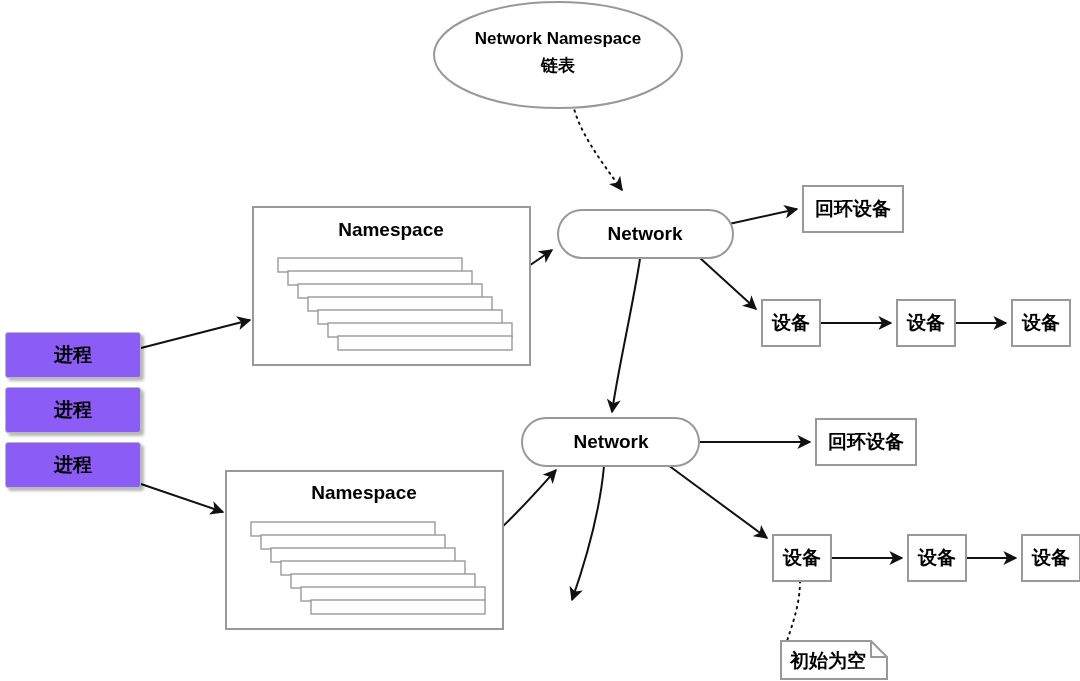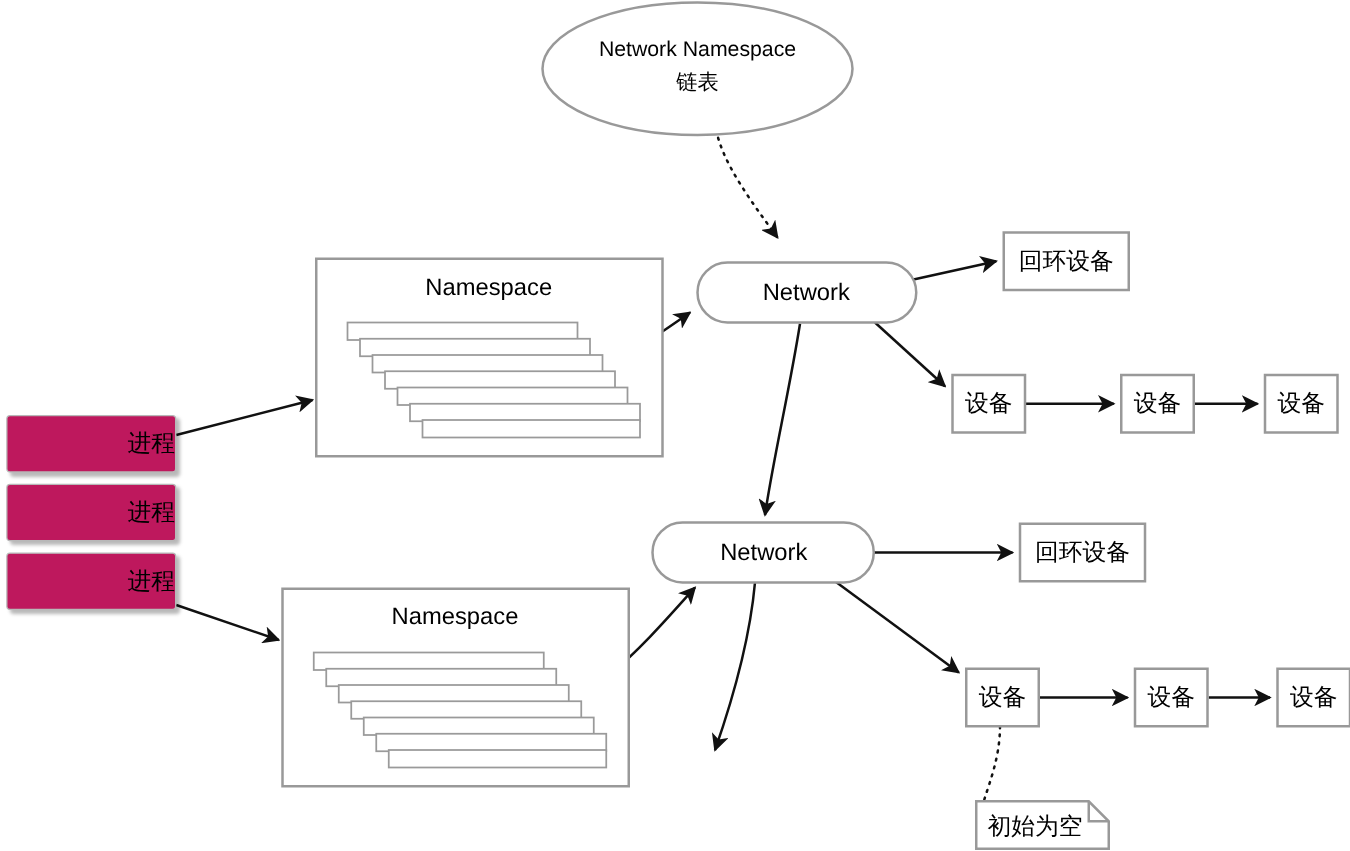--- a/index.html
+++ b/index.html
@@ -9,20 +9,21 @@
   }
   body {
     font-family: "Liberation Sans", "DejaVu Sans", sans-serif;
   }
   #diagram-root {
     position: relative;
     width: 1080px;
     height: 681px;
     overflow: hidden;
     background: #ffffff;
+    font-weight: bold;
   }
   svg.layer {
     position: absolute;
     top: 0;
     left: 0;
     width: 1080px;
     height: 681px;
   }
   .shape-stroke {
     fill: #ffffff;
@@ -54,27 +55,27 @@
     dominant-baseline: middle;
   }
   .lbl-cn {
     font-size: 19px;
   }
   .lbl-ellipse {
     font-size: 17px;
   }
   .proc-box {
     position: absolute;
-    background: #be185d;
+    background: #8b5cf6;
     border: 1px solid #b8b8b8;
     border-radius: 3px;
     box-shadow: 3px 3px 3px rgba(0,0,0,0.28);
     display: flex;
     align-items: center;
-    justify-content: flex-end;
+    justify-content: center;
     font-size: 19px;
     color: #000000;
     box-sizing: border-box;
   }
 </style>
 </head>
 <body>
 
 <div id="diagram-root">
 

